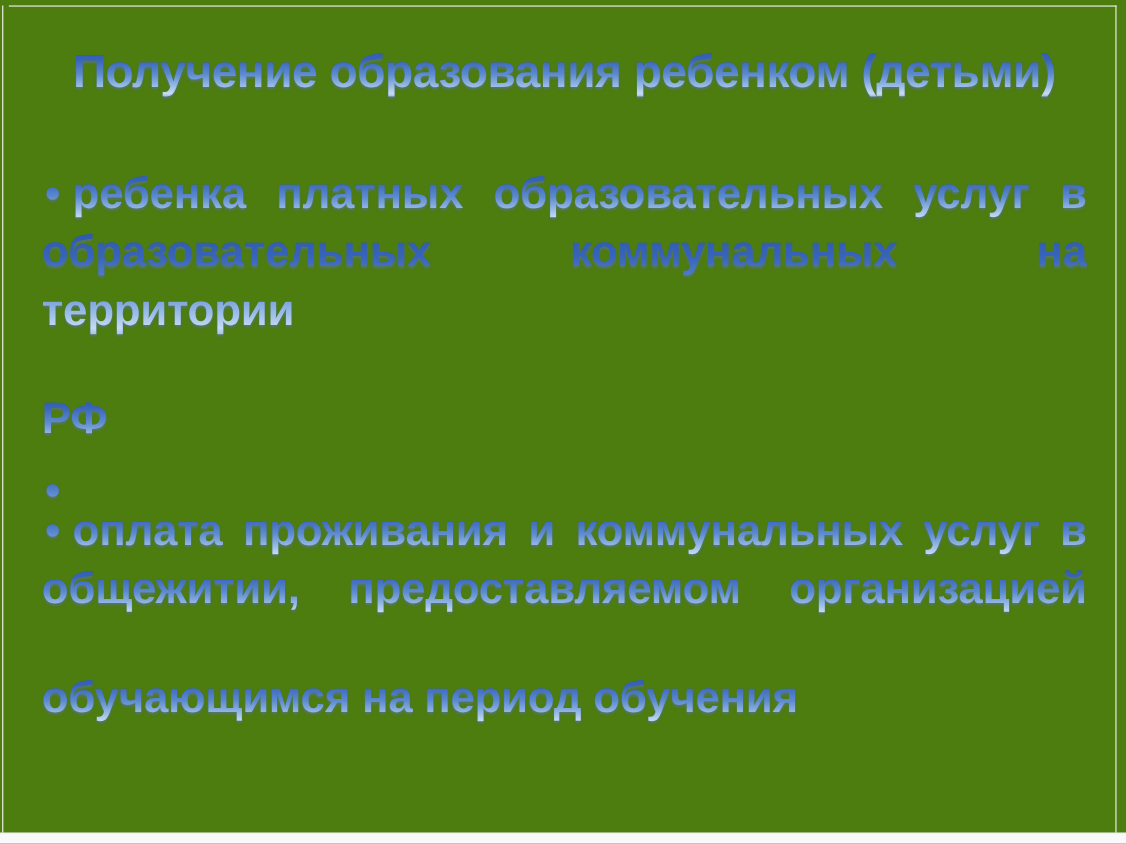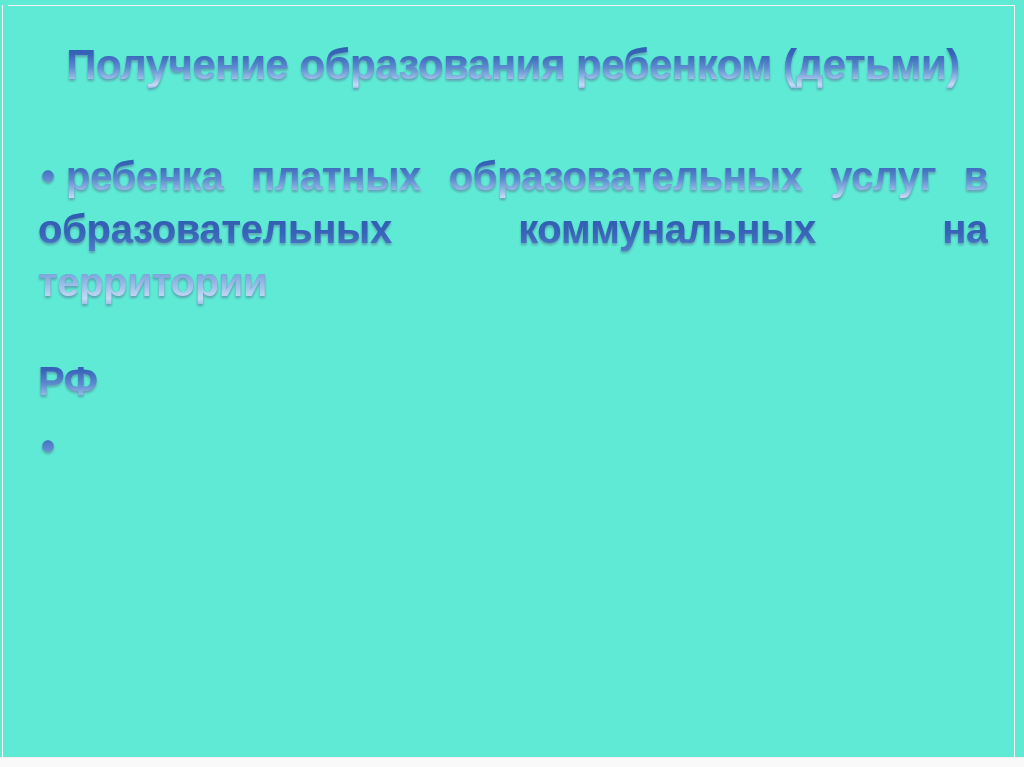--- a/index.html
+++ b/index.html
@@ -5,21 +5,21 @@
   html, body {
     margin: 0;
     padding: 0;
     background: #ffffff;
   }
   .stage {
     position: relative;
     width: 1024px;
     height: 767px;
     overflow: hidden;
-    background: #5eead4;
+    background: #4d7c0f;
     font-family: "Liberation Sans", "DejaVu Sans", sans-serif;
   }
 
   
   .frame-top    { position: absolute; top: 5px;  left: 8px; right: 9px; height: 1px; background: #f5f3f3; }
   .frame-right  { position: absolute; top: 5px;  bottom: 10px; right: 9px; width: 1px; background: #f3f1f1; }
   .frame-left   { position: absolute; top: 5px;  bottom: 10px; left: 2px;  width: 1px; background: #faf8f8; }
   .frame-bottom { position: absolute; left: 0; right: 0; bottom: 0; height: 9px; background: #f9f9f9; border-top: 1px solid #f1efef; }
 
   .content {
@@ -100,16 +100,22 @@
         <span class="dot glossy">•</span>
         <div class="glossy jline first">ребенка платных образовательных услуг в</div>
         <div class="glossy jline">образовательных коммунальных на территории</div>
         <div class="glossy lline">РФ</div>
       </div>
 
       <div class="bullet bullet-2">
         <span class="dot glossy">•</span>
       </div>
 
+      <div class="bullet bullet-3">
+        <span class="dot glossy">•</span>
+        <div class="glossy jline first">оплата проживания и коммунальных услуг в</div>
+        <div class="glossy jline">общежитии, предоставляемом организацией</div>
+        <div class="glossy lline">обучающимся на период обучения</div>
+      </div>
 
     </div>
   </div>
 </div>
 
 </body></html>

